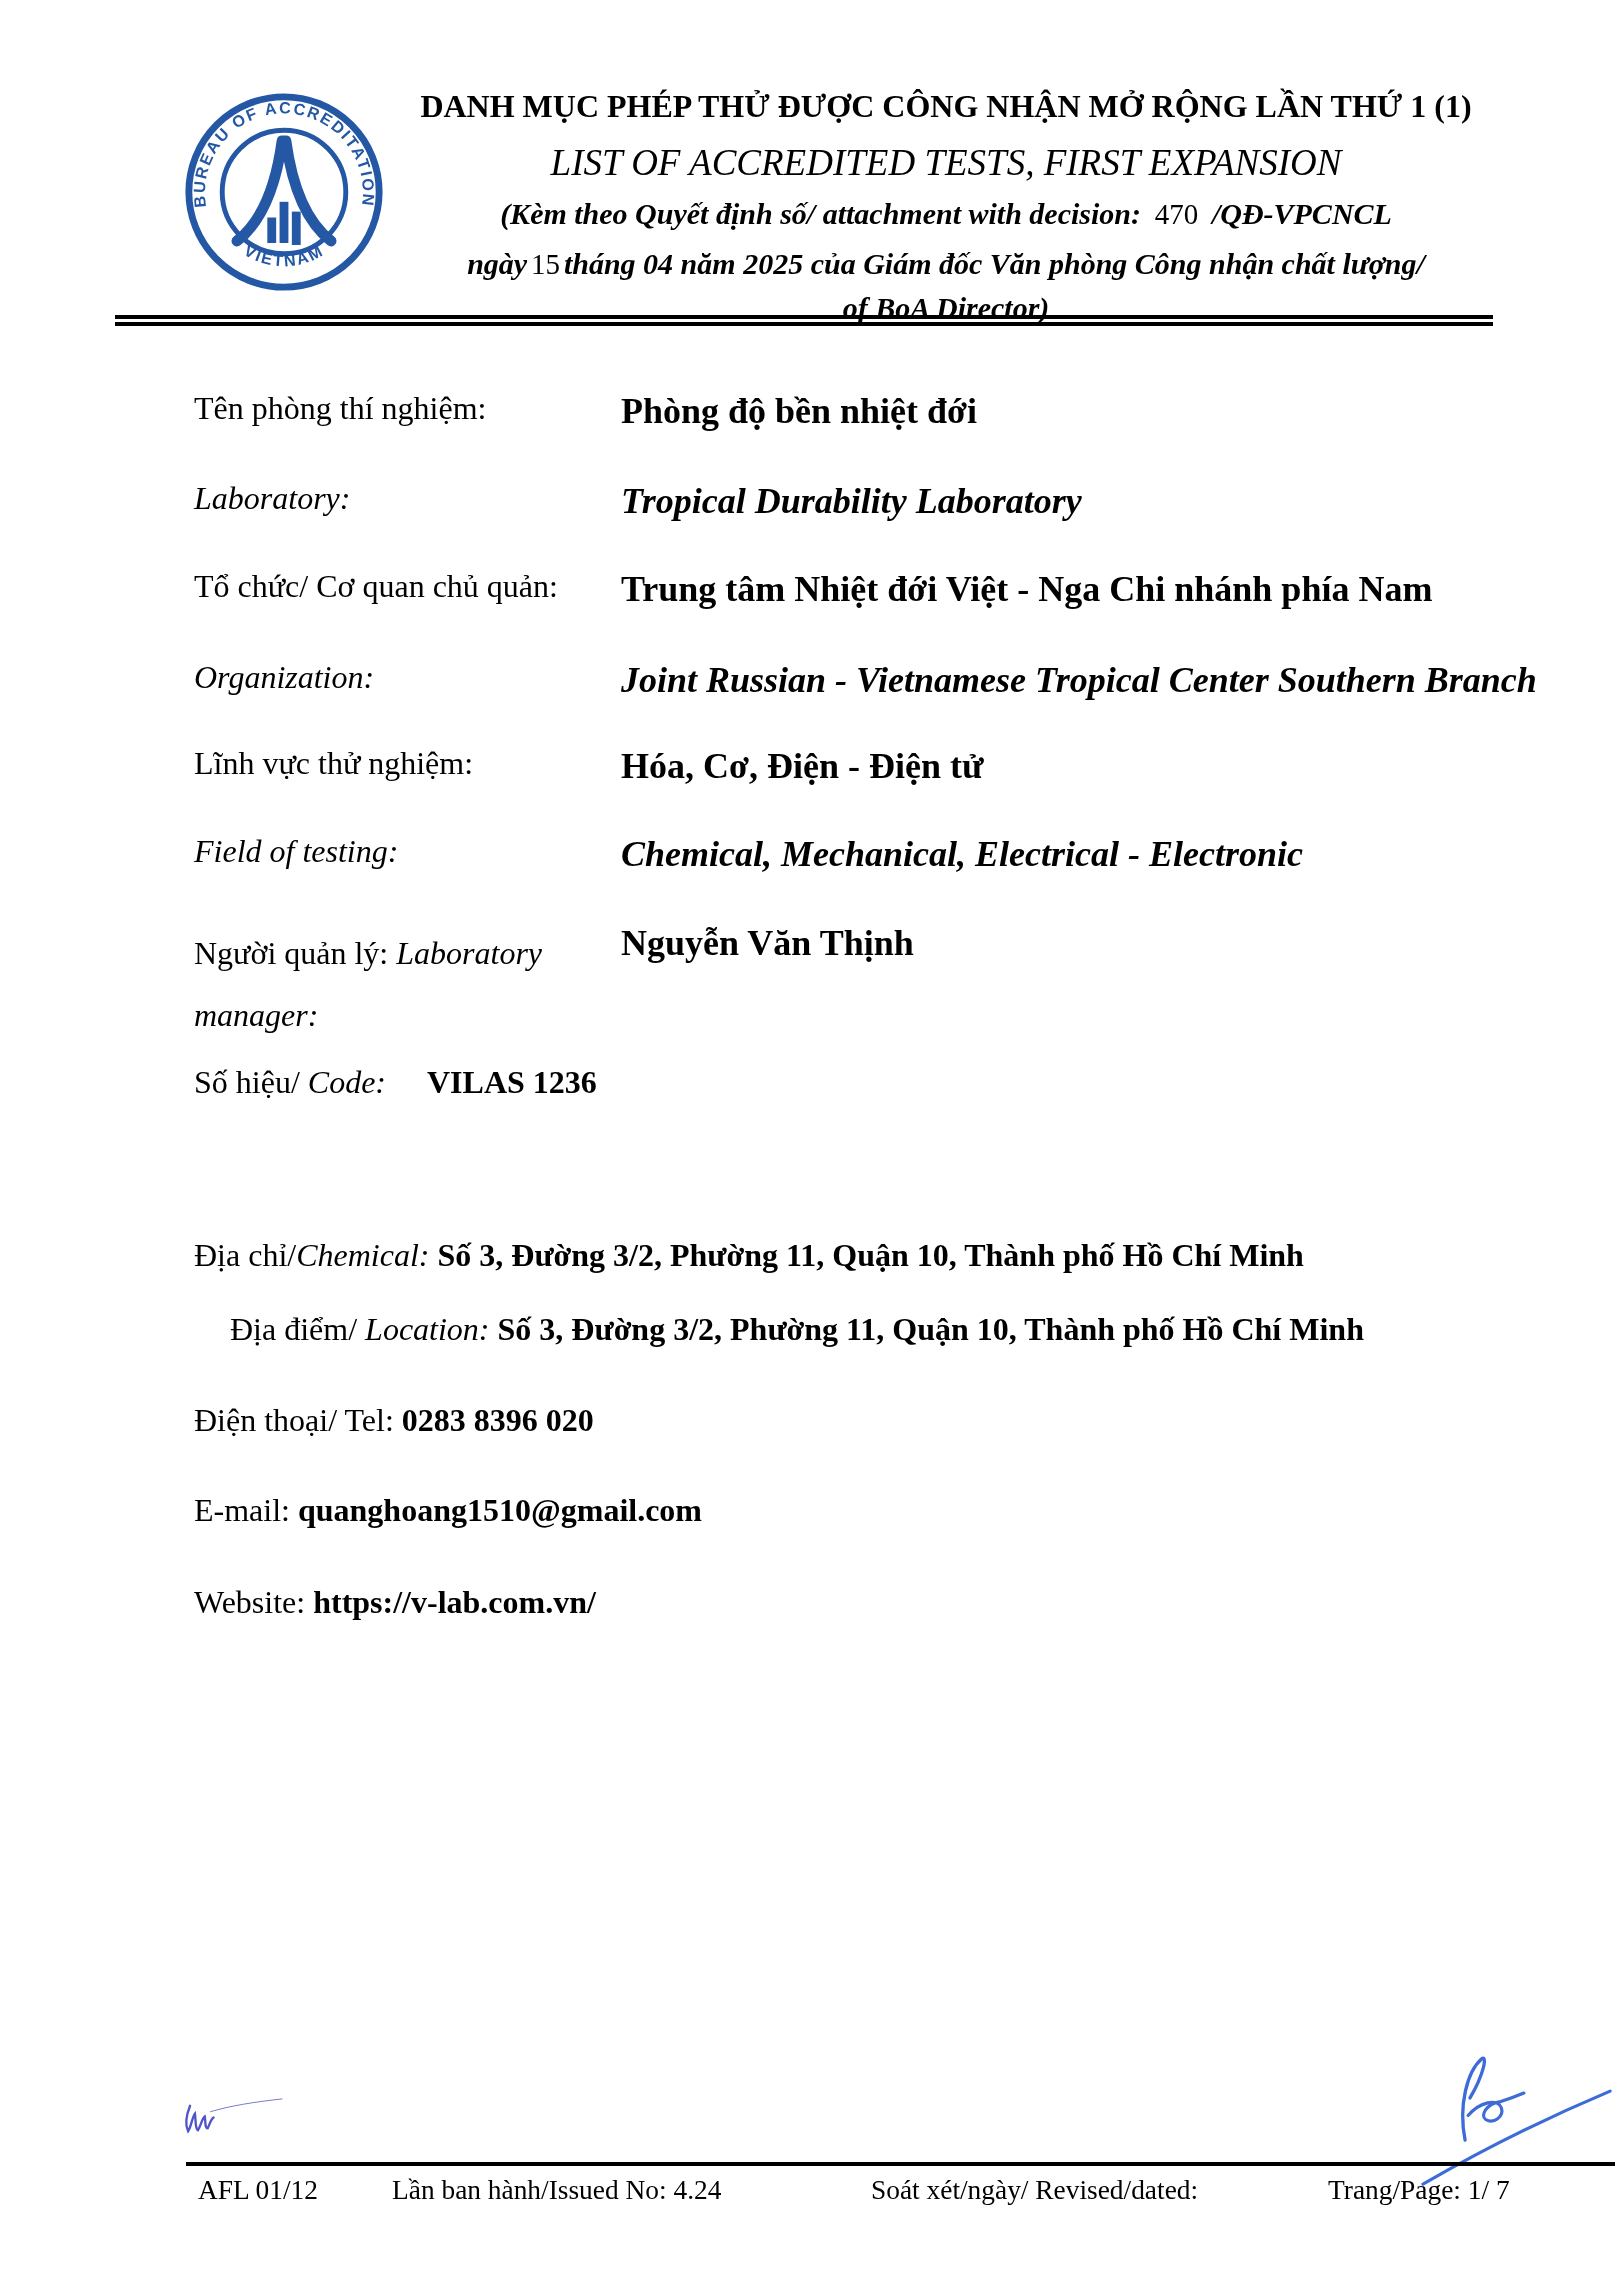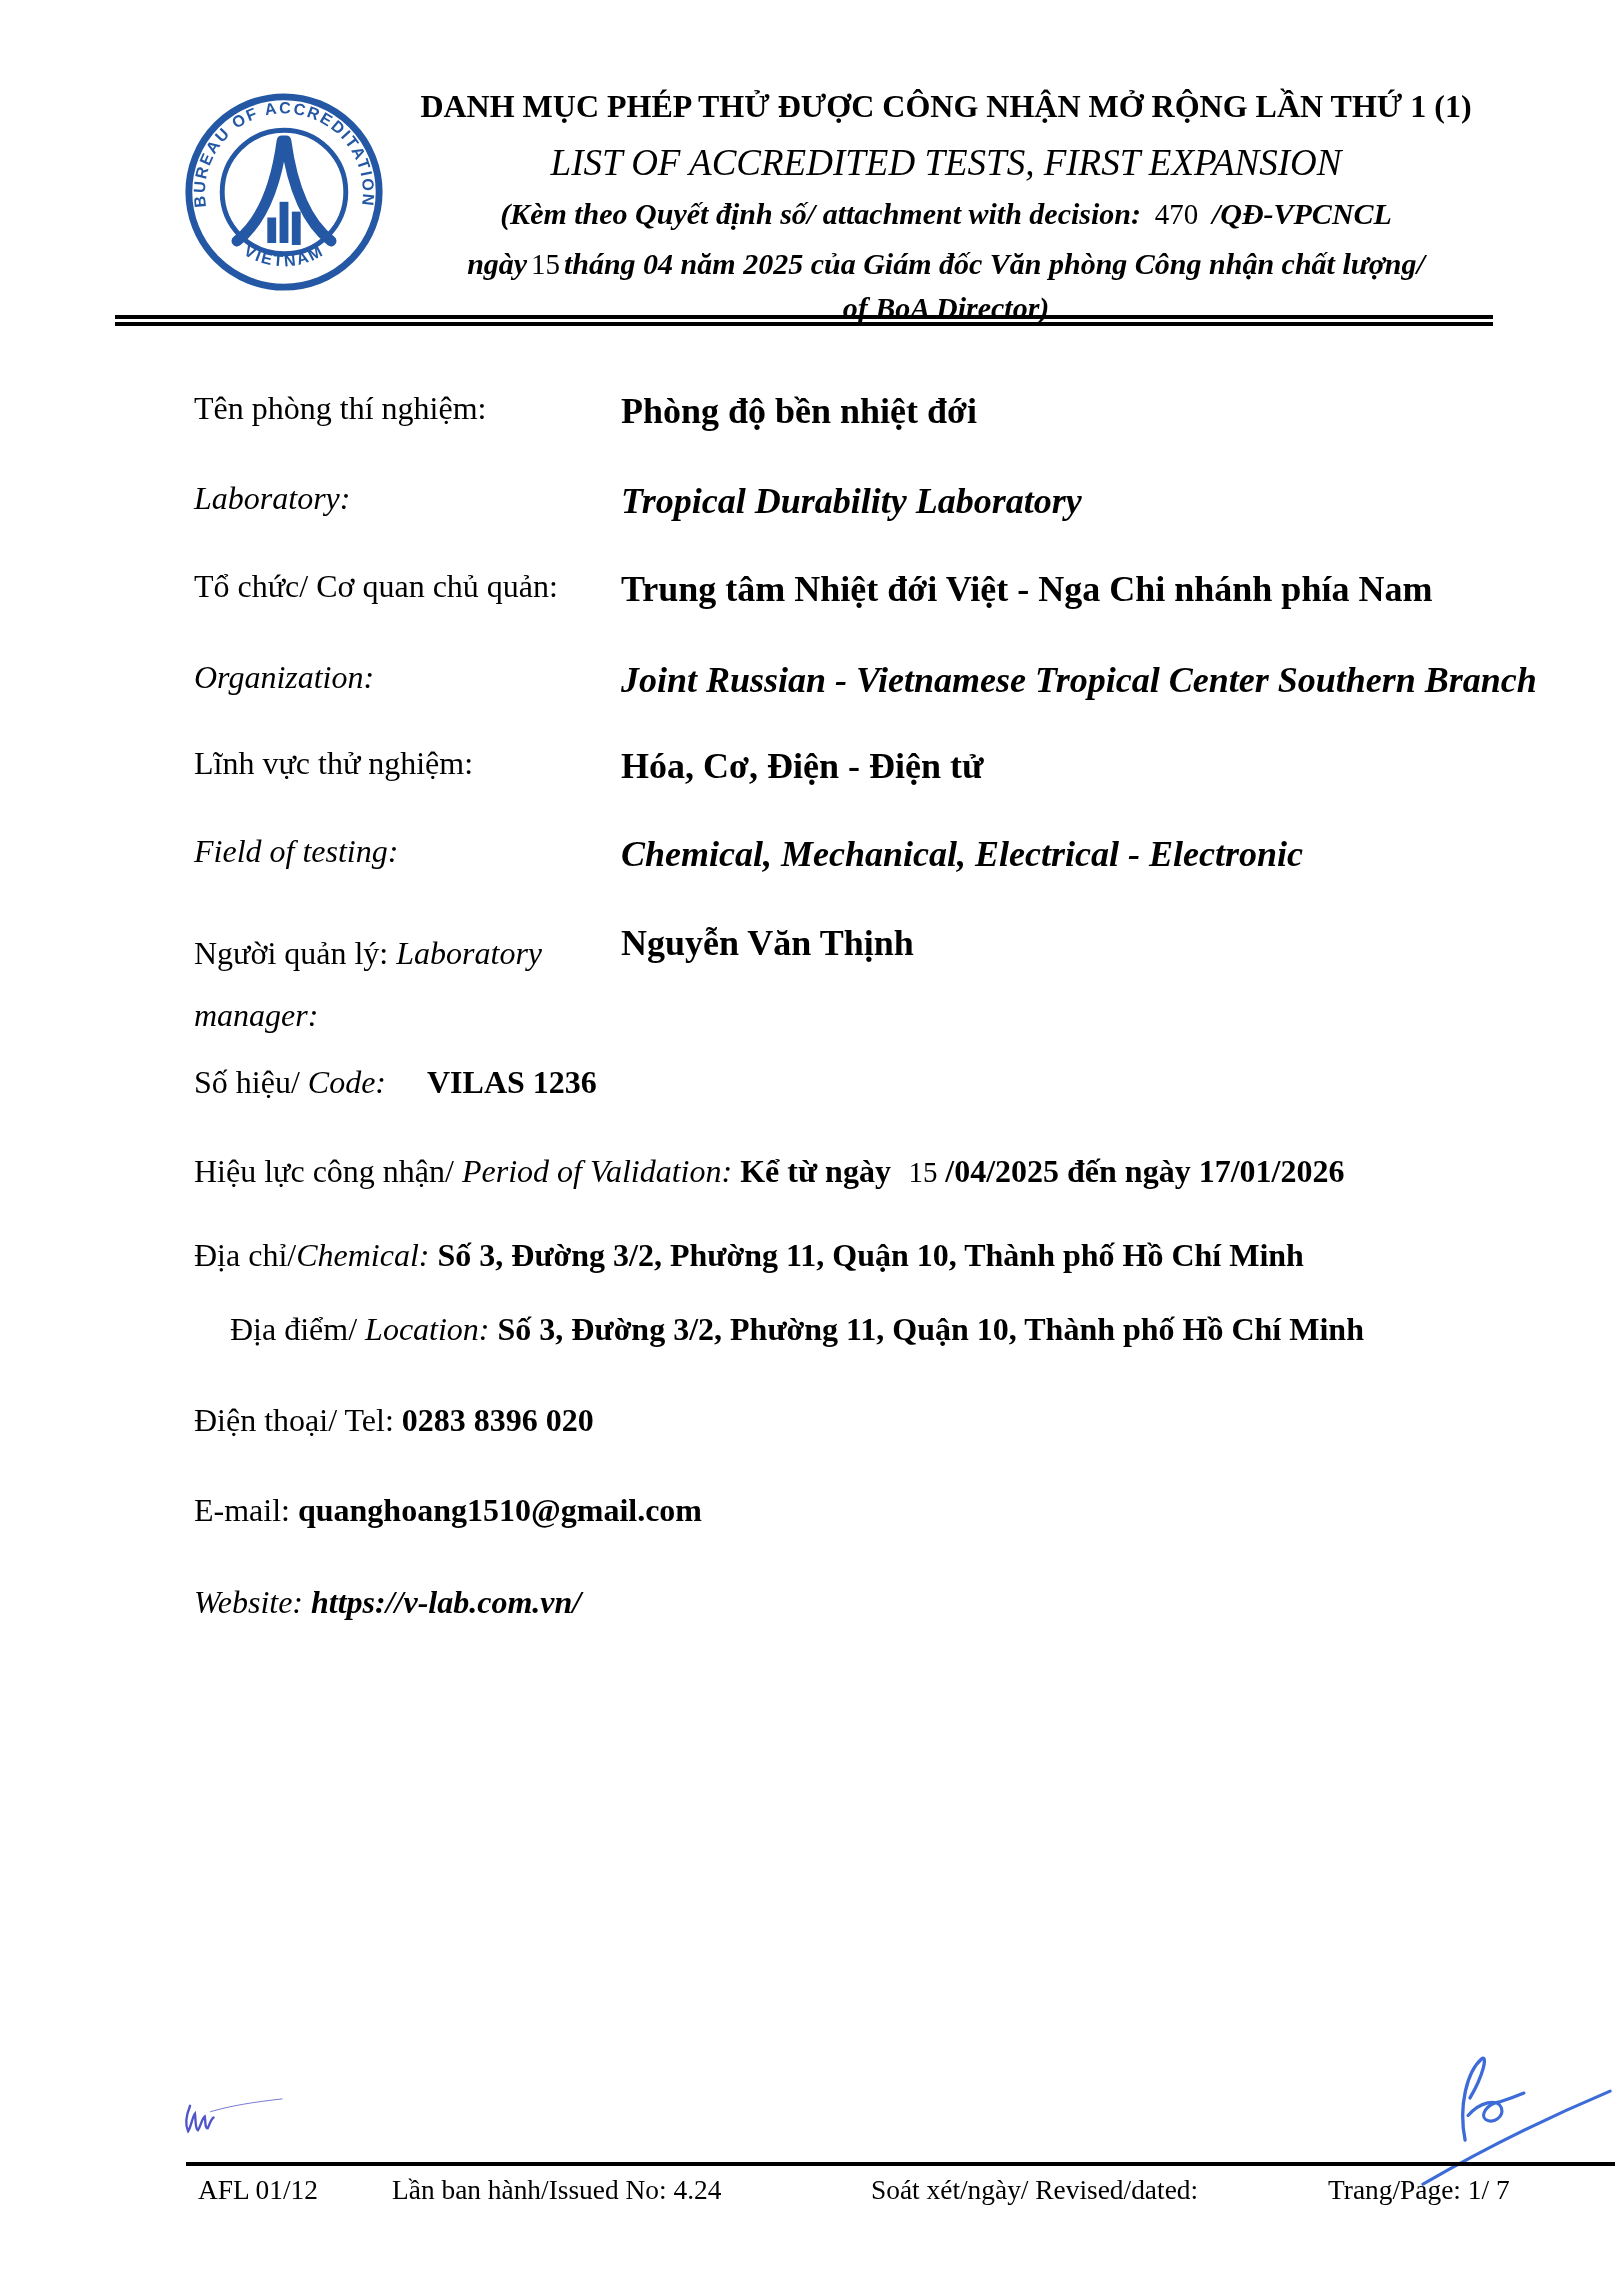--- a/index.html
+++ b/index.html
@@ -35,21 +35,21 @@
   .b{font-weight:bold;}
   .bi{font-weight:bold;font-style:italic;}
   .manager-label{position:absolute;left:194px;top:922px;width:451px;
     font-size:32px;line-height:62px;white-space:normal;}
   .code-val{margin-left:41px;}
   .vday{font-weight:normal;margin-left:17.6px;margin-right:7.8px;}
   
   .r1{top:390px;} .r2{top:480px;} .r3{top:568px;} .r4{top:659px;}
   .r5{top:745px;} .r6{top:833px;} .r7{top:922px;}
   .r8{top:1064px;} .r9{top:1153px;} .r10{top:1237px;} .r11{top:1311px;margin-left:36px;}
-  .r12{top:1402px;} .r13{top:1492px;} .r14{top:1584px;font-style:italic;}
+  .r12{top:1402px;} .r13{top:1492px;} .r14{top:1584px;}
   
   .footer-rule{position:absolute;left:186px;top:2162px;width:1429px;height:3.9px;background:#000;}
   .f-item{position:absolute;top:2175px;font-size:27.4px;white-space:nowrap;}
   .f1{left:198px;} .f2{left:392px;} .f3{left:871px;} .f4{left:1328px;}
   .sig{position:absolute;}
   .sig-left{left:181px;top:2096px;width:118px;height:47px;}
   .sig-right{left:1372px;top:2047px;width:245px;height:147px;}
 </style>
 </head>
 <body>
@@ -111,23 +111,20 @@
   <div class="manager-label">
     <span>Người quản lý:</span>
     <span class="it">Laboratory</span>
     <span class="it">manager:</span>
   </div>
   <div class="val r7 b">Nguyễn Văn Thịnh</div>
 
   <div class="inline-row r8"><span>Số hiệu/</span>
     <span class="it">Code:</span><span class="b code-val">VILAS 1236</span></div>
 
-  <div class="inline-row r9"><span>Hiệu lực công nhận/</span>
-    <span class="it">Period of Validation:</span>
-    <span class="b">Kể từ ngày</span><span class="b vday typed">15</span><span class="b">/04/2025 đến ngày 17/01/2026</span></div>
 
   <div class="inline-row r10"><span>Địa chỉ/</span><span class="it">Chemical:</span>
     <span class="b">Số 3, Đường 3/2, Phường 11, Quận 10, Thành phố Hồ Chí Minh</span></div>
 
   <div class="inline-row r11"><span>Địa điểm/</span>
     <span class="it">Location:</span>
     <span class="b">Số 3, Đường 3/2, Phường 11, Quận 10, Thành phố Hồ Chí Minh</span></div>
 
   <div class="inline-row r12"><span>Điện thoại/ Tel:</span>
     <span class="b">0283 8396 020</span></div>

